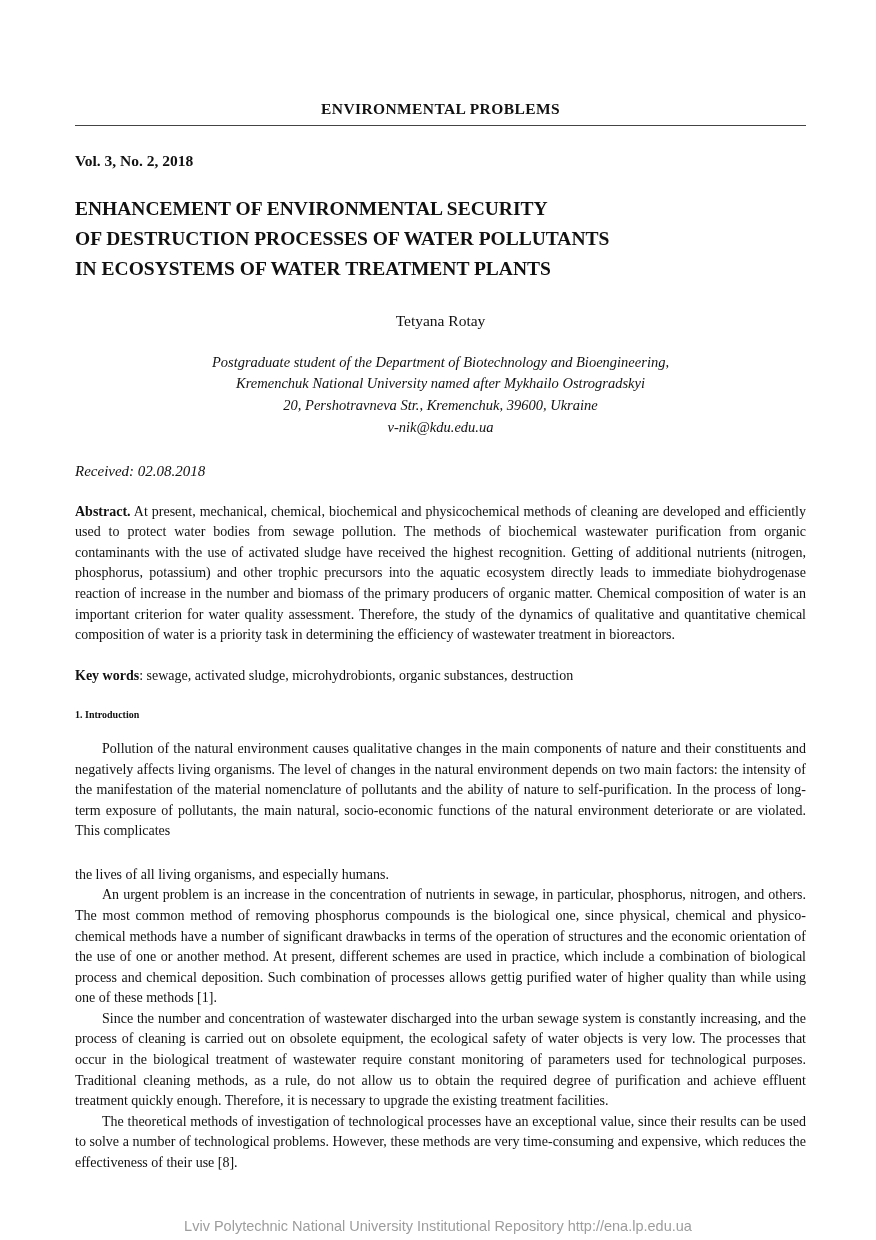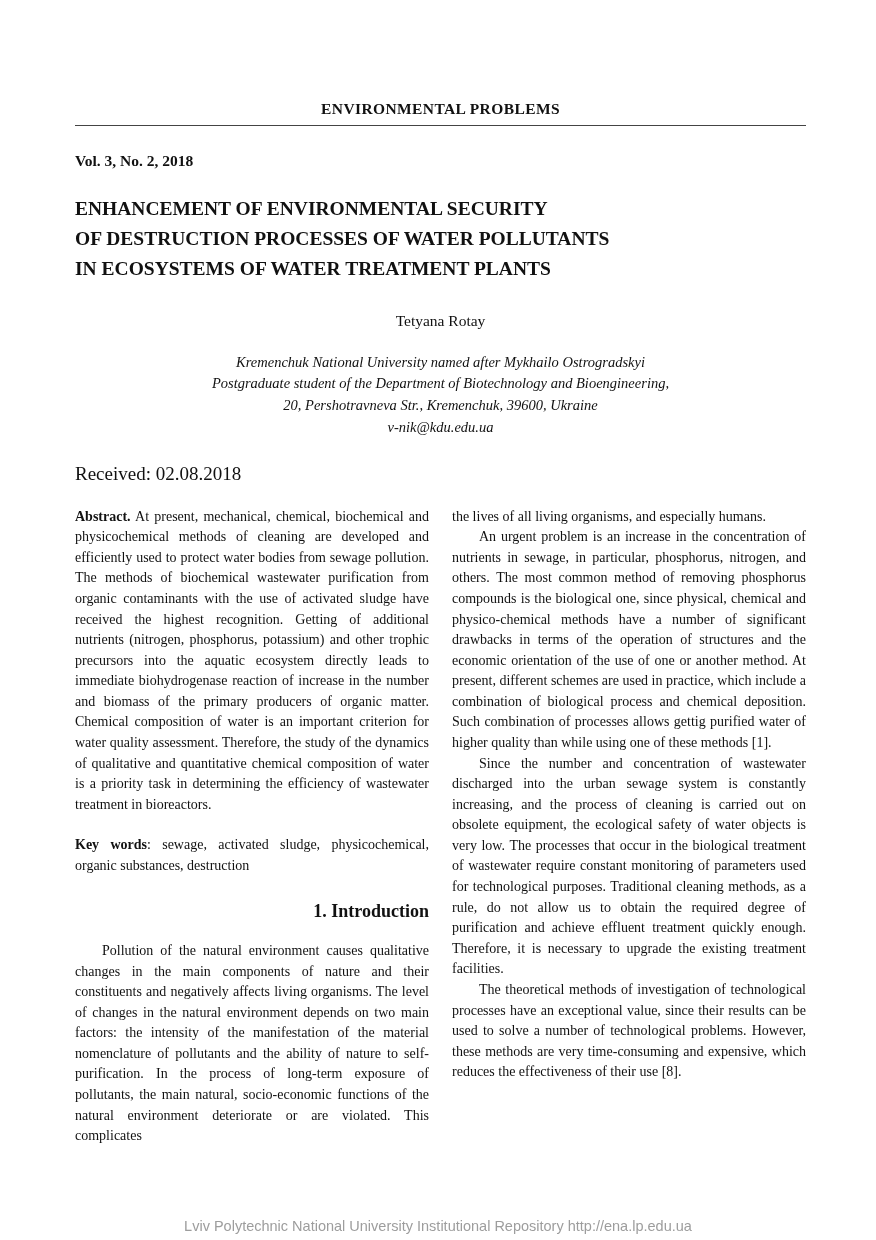--- a/index.html
+++ b/index.html
@@ -51,52 +51,54 @@
     margin-top: 27px;
   }
   .affiliation {
     text-align: center;
     font-style: italic;
     font-size: 14.5px;
     line-height: 1.5;
     margin-top: 22px;
   }
   .received {
-    font-size: 19px;
+    font-style: italic;
+    font-size: 15px;
     margin-top: 24px;
   }
   .copyright {
     font-size: 14.5px;
     margin-top: 24px;
   }
   .columns {
     display: flex;
     gap: 23px;
     margin-top: 22px;
+    flex-direction: column;
   }
   .col {
     flex: 1 1 0;
     font-size: 14px;
     line-height: 1.47;
     text-align: justify;
   }
   .col p {
     margin: 0;
   }
   .col p.indent {
     text-indent: 27px;
   }
   .keywords-par {
     margin-top: 20px !important;
   }
   .section-heading {
     font-weight: bold;
-    font-size: 18px;
+    font-size: 10px;
     margin: 22px 0 16px 0;
-    text-align: right;
+    text-align: left;
   }
   b.inline-label {
     font-weight: bold;
   }
   .footer {
     position: absolute;
     left: 0;
     right: 0;
     bottom: 22px;
     text-align: center;
@@ -117,35 +119,35 @@
 
   <h1 class="paper-title">
     <span>ENHANCEMENT OF ENVIRONMENTAL SECURITY</span><br>
     <span>OF DESTRUCTION PROCESSES OF WATER POLLUTANTS</span><br>
     <span>IN ECOSYSTEMS OF WATER TREATMENT PLANTS</span>
   </h1>
 
   <div class="author">Tetyana Rotay</div>
 
   <div class="affiliation">
+    <div>Postgraduate student of the Department of Biotechnology and Bioengineering,</div>
     <div>Kremenchuk National University named after Mykhailo Ostrogradskyi</div>
-    <div>Postgraduate student of the Department of Biotechnology and Bioengineering,</div>
     <div>20, Pershotravneva Str., Kremenchuk, 39600, Ukraine</div>
     <div>v-nik@kdu.edu.ua</div>
   </div>
 
   <div class="received">Received: 02.08.2018</div>
 
 
   <div class="columns">
 
     <div class="col">
       <p><b class="inline-label">Abstract.</b><span> At present, mechanical, chemical, biochemical and physicochemical methods of cleaning are developed and efficiently used to protect water bodies from sewage pollution. The methods of biochemical wastewater purification from organic contaminants with the use of activated sludge have received the highest recognition. Getting of additional nutrients (nitrogen, phosphorus, potassium) and other trophic precursors into the aquatic ecosystem directly leads to immediate biohydrogenase reaction of increase in the number and biomass of the primary producers of organic matter. Chemical composition of water is an important criterion for water quality assessment. Therefore, the study of the dynamics of qualitative and quantitative chemical composition of water is a priority task in determining the efficiency of wastewater treatment in bioreactors.</span></p>
 
-      <p class="keywords-par"><b class="inline-label">Key words</b><span>: sewage, activated sludge, physicochemical, organic substances, destruction</span></p>
+      <p class="keywords-par"><b class="inline-label">Key words</b><span>: sewage, activated sludge, microhydrobionts, organic substances, destruction</span></p>
 
       <div class="section-heading">1. Introduction</div>
 
       <p class="indent">Pollution of the natural environment causes qualitative changes in the main components of nature and their constituents and negatively affects living organisms. The level of changes in the natural environment depends on two main factors: the intensity of the manifestation of the material nomenclature of pollutants and the ability of nature to self-purification. In the process of long-term exposure of pollutants, the main natural, socio-economic functions of the natural environment deteriorate or are violated. This complicates</p>
     </div>
 
     <div class="col">
       <p>the lives of all living organisms, and especially humans.</p>
       <p class="indent">An urgent problem is an increase in the concentration of nutrients in sewage, in particular, phosphorus, nitrogen, and others. The most common method of removing phosphorus compounds is the biological one, since physical, chemical and physico-chemical methods have a number of significant drawbacks in terms of the operation of structures and the economic orientation of the use of one or another method. At present, different schemes are used in practice, which include a combination of biological process and chemical deposition. Such combination of processes allows gettig purified water of higher quality than while using one of these methods [1].</p>
       <p class="indent">Since the number and concentration of wastewater discharged into the urban sewage system is constantly increasing, and the process of cleaning is carried out on obsolete equipment, the ecological safety of water objects is very low. The processes that occur in the biological treatment of wastewater require constant monitoring of parameters used for technological purposes. Traditional cleaning methods, as a rule, do not allow us to obtain the required degree of purification and achieve effluent treatment quickly enough. Therefore, it is necessary to upgrade the existing treatment facilities.</p>

